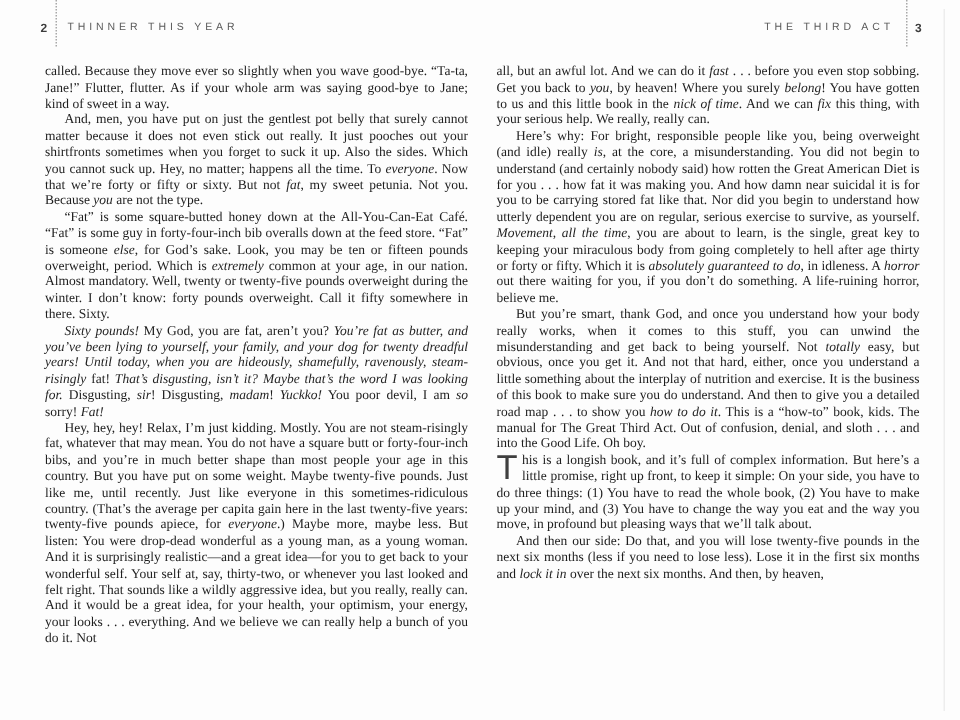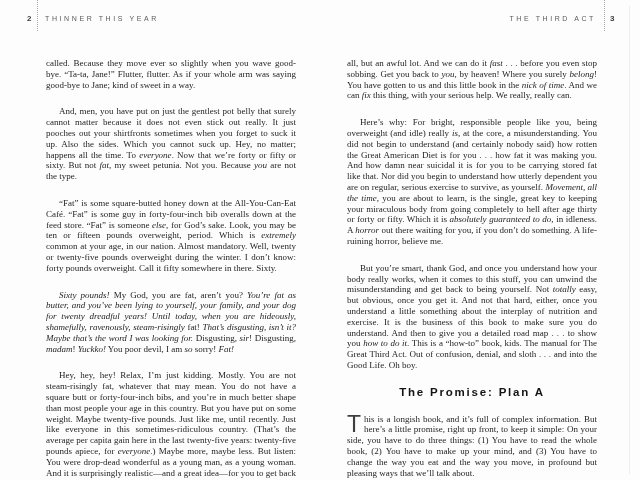--- a/index.html
+++ b/index.html
@@ -53,21 +53,21 @@
   .col {
     position: absolute;
     top: 42px;
     width: 282px;
     text-align: justify;
     font-size: 9px;
     line-height: 10.8px;
   }
   .col-left { left: 30px; }
   .col-right { left: 331px; }
-  .col p { margin: 16px; }
+  .col p { margin: 0; }
   .col p.indent { text-indent: 13px; }
   .col i { }
   .section-heading {
     font-family: "Liberation Sans", sans-serif;
     font-weight: bold;
     font-size: 11.5px;
     letter-spacing: 1.8px;
     text-align: center;
     color: #141414;
     margin: 13px 0 9px 0;
@@ -102,21 +102,21 @@
       <p class="indent"><i>Sixty pounds!</i><span> My God, you are fat, aren’t you? </span><i>You’re fat as butter, and you’ve been lying to yourself, your family, and your dog for twenty dreadful years! Until today, when you are hideously, shamefully, ravenously, steam-risingly</i><span> fat! </span><i>That’s disgusting, isn’t it? Maybe that’s the word I was looking for.</i><span> Disgusting, </span><i>sir</i><span>! Disgusting, </span><i>madam</i><span>! </span><i>Yuckko!</i><span> You poor devil, I am </span><i>so</i><span> sorry! </span><i>Fat!</i></p>
       <p class="indent"><span>Hey, hey, hey! Relax, I’m just kidding. Mostly. You are not steam-risingly fat, whatever that may mean. You do not have a square butt or forty-four-inch bibs, and you’re in much better shape than most people your age in this country. But you have put on some weight. Maybe twenty-five pounds. Just like me, until recently. Just like everyone in this sometimes-ridiculous country. (That’s the average per capita gain here in the last twenty-five years: twenty-five pounds apiece, for </span><i>everyone</i><span>.) Maybe more, maybe less. But listen: You were drop-dead wonderful as a young man, as a young woman. And it is surprisingly realistic—and a great idea—for you to get back to your wonderful self. Your self at, say, thirty-two, or whenever you last looked and felt right. That sounds like a wildly aggressive idea, but you really, really can. And it would be a great idea, for your health, your optimism, your energy, your looks . . . everything. And we believe we can really help a bunch of you do it. Not</span></p>
     </div>
 
   <div class="col col-right">
     <div>
         <p class=""><span>all, but an awful lot. And we can do it </span><i>fast</i><span> . . . before you even stop sobbing. Get you back to </span><i>you</i><span>, by heaven! Where you surely </span><i>belong</i><span>! You have gotten to us and this little book in the </span><i>nick of time</i><span>. And we can </span><i>fix</i><span> this thing, with your serious help. We really, really can.</span></p>
         <p class="indent"><span>Here’s why: For bright, responsible people like you, being overweight (and idle) really </span><i>is</i><span>, at the core, a misunderstanding. You did not begin to understand (and certainly nobody said) how rotten the Great American Diet is for you . . . how fat it was making you. And how damn near suicidal it is for you to be carrying stored fat like that. Nor did you begin to understand how utterly dependent you are on regular, serious exercise to survive, as yourself. </span><i>Movement, all the time</i><span>, you are about to learn, is the single, great key to keeping your miraculous body from going completely to hell after age thirty or forty or fifty. Which it is </span><i>absolutely guaranteed to do</i><span>, in idleness. A </span><i>horror</i><span> out there waiting for you, if you don’t do something. A life-ruining horror, believe me.</span></p>
         <p class="indent"><span>But you’re smart, thank God, and once you understand how your body really works, when it comes to this stuff, you can unwind the misunderstanding and get back to being yourself. Not </span><i>totally</i><span> easy, but obvious, once you get it. And not that hard, either, once you understand a little something about the interplay of nutrition and exercise. It is the business of this book to make sure you do understand. And then to give you a detailed road map . . . to show you </span><i>how to do it</i><span>. This is a “how-to” book, kids. The manual for The Great Third Act. Out of confusion, denial, and sloth . . . and into the Good Life. Oh boy.</span></p>
       </div>
-    <div class="section-heading">The Promise: Plan A</div>
     <div>
         <p class=""><span class="drop-cap">T</span><span>his is a longish book, and it’s full of complex information. But here’s a little promise, right up front, to keep it simple: On your side, you have to do three things: (1) You have to read the whole book, (2) You have to make up your mind, and (3) You have to change the way you eat and the way you move, in profound but pleasing ways that we’ll talk about.</span></p>
+        <p class="indent"><span>And then our side: Do that, and you will lose twenty-five pounds in the next six months (less if you need to lose less). Lose it in the first six months and </span><i>lock it in</i><span> over the next six months. And then, by heaven,</span></p>
       </div>
   </div>
 
   <div class="page-edge"></div>
 
 </div>
 
 </body></html>

